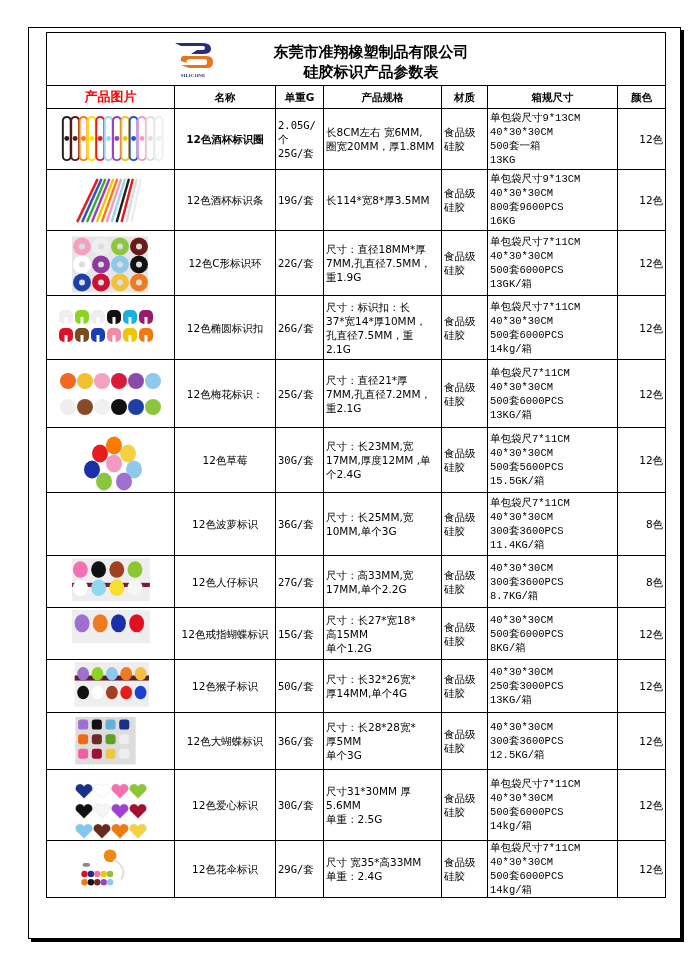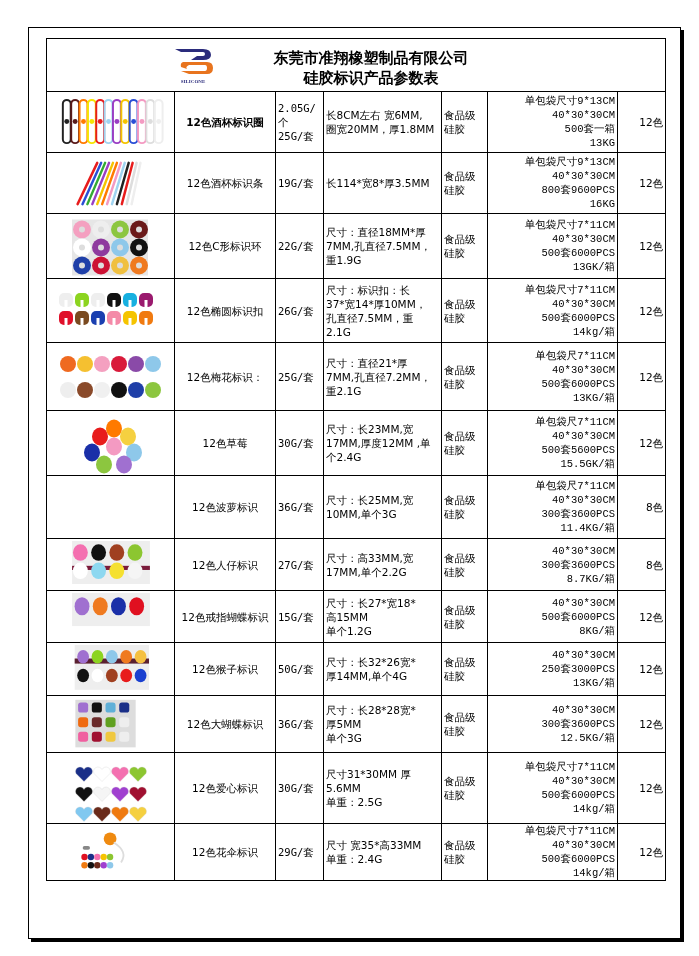--- a/index.html
+++ b/index.html
@@ -1,35 +1,35 @@
 <!DOCTYPE html>
 <html><head>
 <meta charset="utf-8">
 <style>
   html, body { margin:0; padding:0; background:#ffffff; }
   body { width:699px; height:956px; position:relative; overflow:hidden;
          font-family:"DejaVu Sans", "Liberation Sans", sans-serif; color:#000; }
   .page-frame { position:absolute; left:28px; top:27px; width:653px; height:912px;
                 border:1px solid #000; box-shadow:3px 3px 0 #000; box-sizing:border-box; }
-  table.spec { position:absolute; left:46px; top:38px; border-collapse:collapse;
+  table.spec { position:absolute; left:46px; top:32px; border-collapse:collapse;
                table-layout:fixed; width:619px; }
   table.spec td { border:1px solid #000; padding:0 2px; vertical-align:middle;
                   font-size:10.5px; line-height:14px; }
   .title-cell { height:52px; position:relative; }
   .logo { position:absolute; left:120px; top:6px; width:52px; height:40px; }
   .company { text-align:center; font-size:15px; font-weight:bold; line-height:20px;
              font-family:"DejaVu Serif", "Liberation Serif", serif; }
   .hdr td { height:22px; text-align:center; font-weight:bold; font-size:12px; }
   .hdr .red { color:#ff0000; font-size:13px; }
   .name { text-align:center; font-size:11px; }
   .name.bold { font-weight:bold; }
   .weight { text-align:left; font-family:"DejaVu Sans Mono","Liberation Mono",monospace; font-size:10px; }
   .specs { text-align:left; font-size:10.5px; }
   .mat { font-size:11px; }
-  .box { text-align:right; font-family:"Liberation Mono","DejaVu Sans Mono",monospace; font-size:10px; line-height:13px; }
+  .box { text-align:left; font-family:"Liberation Mono","DejaVu Sans Mono",monospace; font-size:10px; line-height:13px; }
   .color { text-align:right; font-size:11px; }
   .img-cell { padding:0 !important; position:relative; }
   .thumb { display:block; margin:0 auto; }
   .line { display:block; white-space:nowrap; }
 </style>
 </head>
 <body>
 
 <div class="page-frame"></div>
 
@@ -48,20 +48,29 @@
     <td colspan="7" class="title-cell">
       <svg class="logo" viewBox="0 0 52 40">
         <path d="M8 4 L36 4 Q44 4 44 10 Q44 15 36 15 L24 15 L30 11 L36 11 Q38 11 38 9 Q38 7 36 7 L14 7 Z" fill="#2b2c7c"></path>
         <path d="M16 17 L40 17 Q46 17 46 23 Q46 29 40 29 L22 29 L14 26 L38 26 Q40 26 40 23 Q40 20 38 20 L22 20 Q18 22 20 24 L14 22 Q13 18 16 17 Z" fill="#e8741e"></path>
         <text x="26" y="38" font-size="5" text-anchor="middle" fill="#2b2c7c" font-family="Liberation Serif, serif" font-weight="bold">SILICONE</text>
       </svg>
       <div class="company" style="margin-top:5px;padding-left:30px;">东莞市准翔橡塑制品有限公司</div>
       <div class="company" style="padding-left:30px;">硅胶标识产品参数表</div>
     </td>
   </tr>
+  <tr class="hdr">
+    <td class="red">产品图片</td>
+    <td>名称</td>
+    <td>单重G</td>
+    <td>产品规格</td>
+    <td>材质</td>
+    <td>箱规尺寸</td>
+    <td>颜色</td>
+  </tr>
   </tbody>
     <tbody id="rows">
       <tr style="height: 61px;">
         <td class="img-cell"><span title="12-color wine glass marker rings"><svg class="thumb" width="118" height="57" viewBox="0 0 118 58" preserveAspectRatio="xMidYMid meet">
               <rect x="10" y="6" width="8" height="44" rx="4" fill="none" stroke="#222" stroke-width="2"></rect>
               <circle cx="14" cy="28" r="2.5" fill="#222"></circle>
               <rect x="18.5" y="6" width="8" height="44" rx="4" fill="none" stroke="#5a1a1a" stroke-width="2"></rect>
               <circle cx="22.5" cy="28" r="2.5" fill="#5a1a1a"></circle>
               <rect x="27" y="6" width="8" height="44" rx="4" fill="none" stroke="#ff7a00" stroke-width="2"></rect>
               <circle cx="31" cy="28" r="2.5" fill="#ff7a00"></circle>

